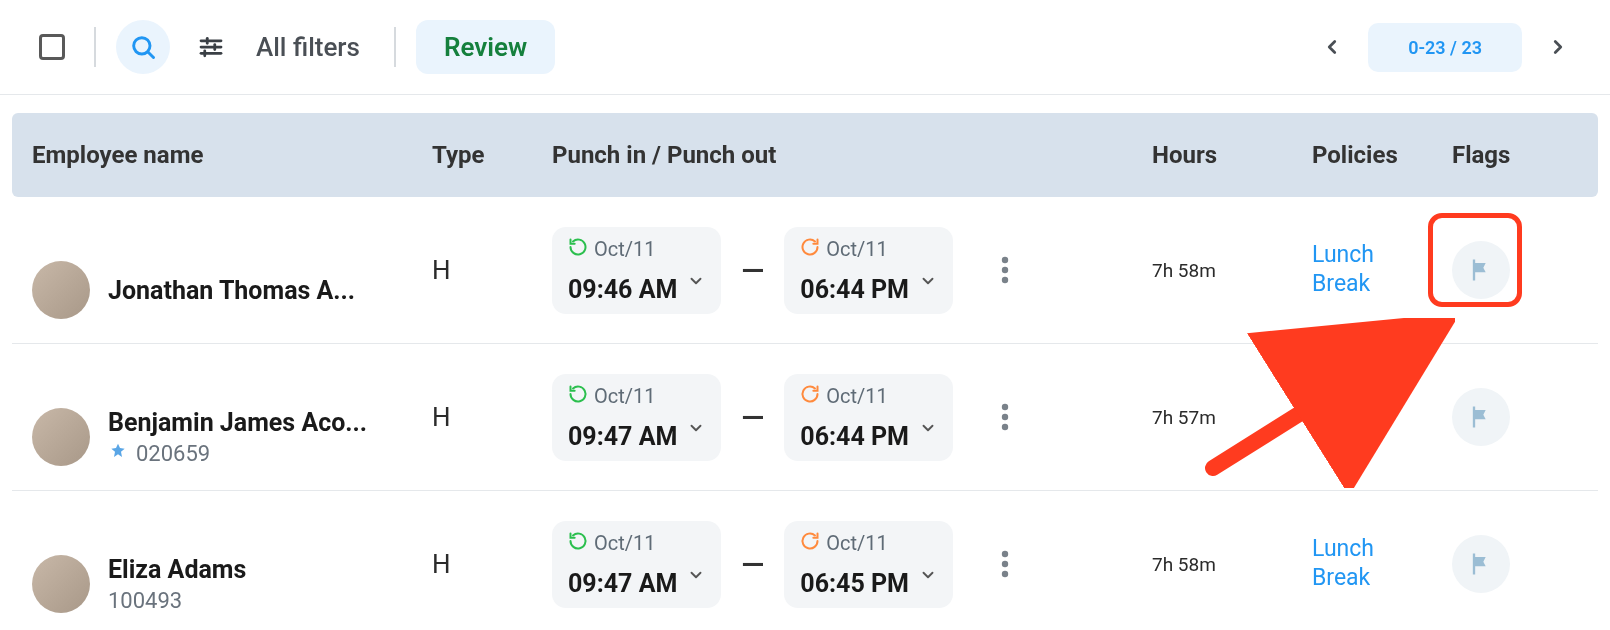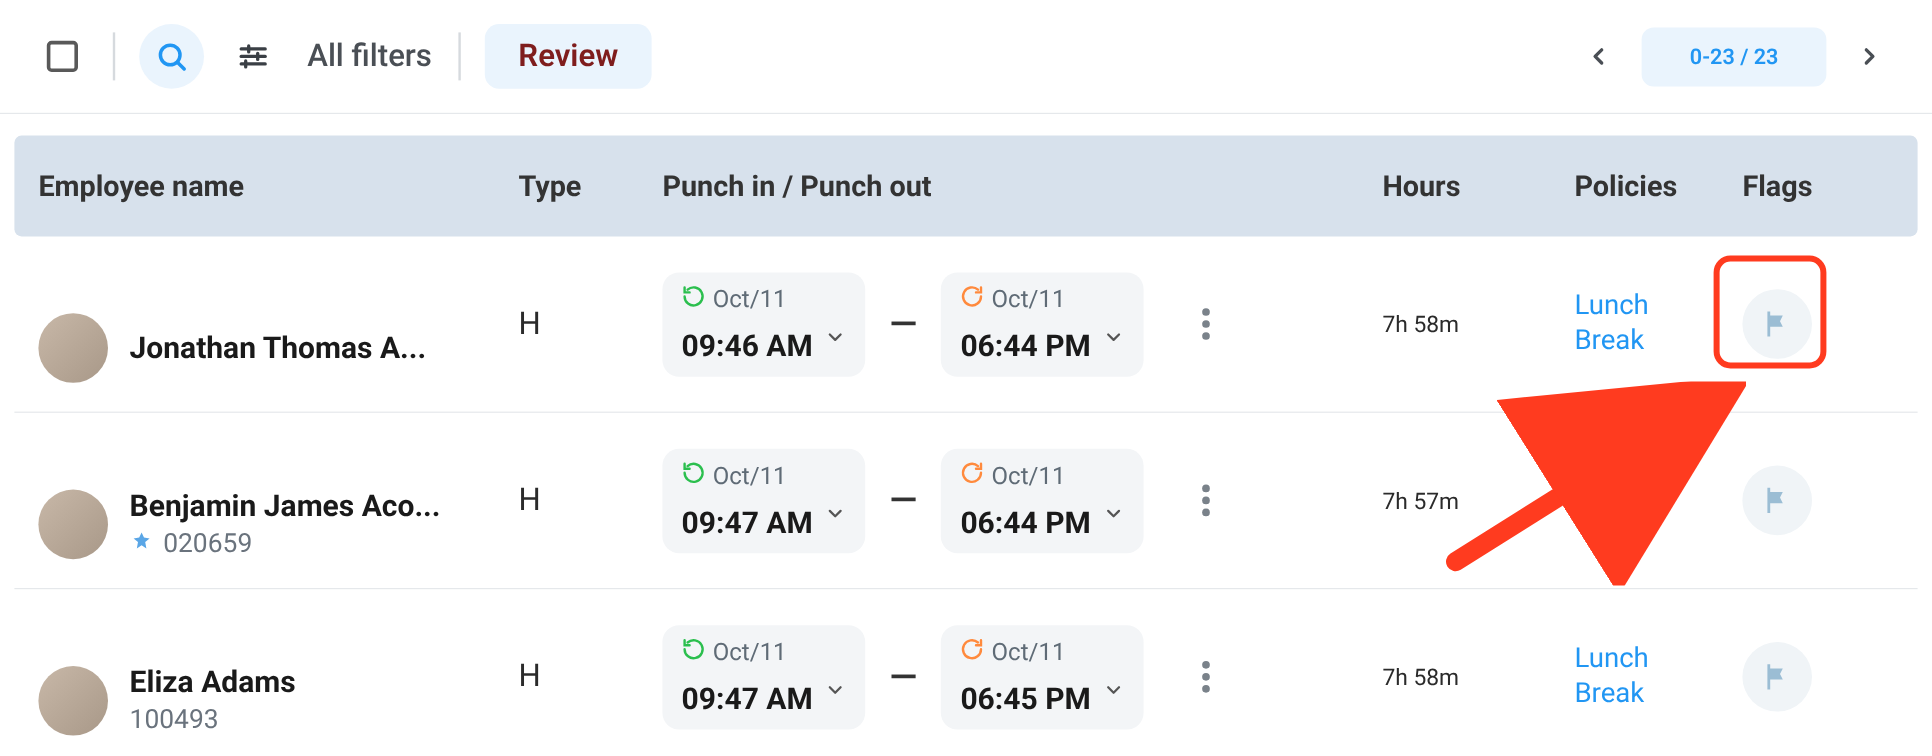--- a/index.html
+++ b/index.html
@@ -50,30 +50,30 @@
       border-radius: 50%;
       cursor: pointer;
     }
     .icon-btn.search { background: #eaf4fd; }
     .icon-btn.search svg { stroke: #2196f3; }
     .filters-label {
       font-size: 26px;
       font-weight: 500;
       color: #4a4f55;
       margin-left: 4px;
-      margin-right: 2px;
+      margin-right: 14px;
       cursor: pointer;
     }
     .review-btn {
       padding: 12px 28px;
       background: #eaf4fd;
       border-radius: 12px;
       font-size: 26px;
       font-weight: 600;
-      color: #7f1d1d;
+      color: #15803d;
       cursor: pointer;
     }
     .spacer { flex: 1; }
     .page-arrow {
       width: 44px;
       height: 44px;
       display: flex;
       align-items: center;
       justify-content: center;
       cursor: pointer;

